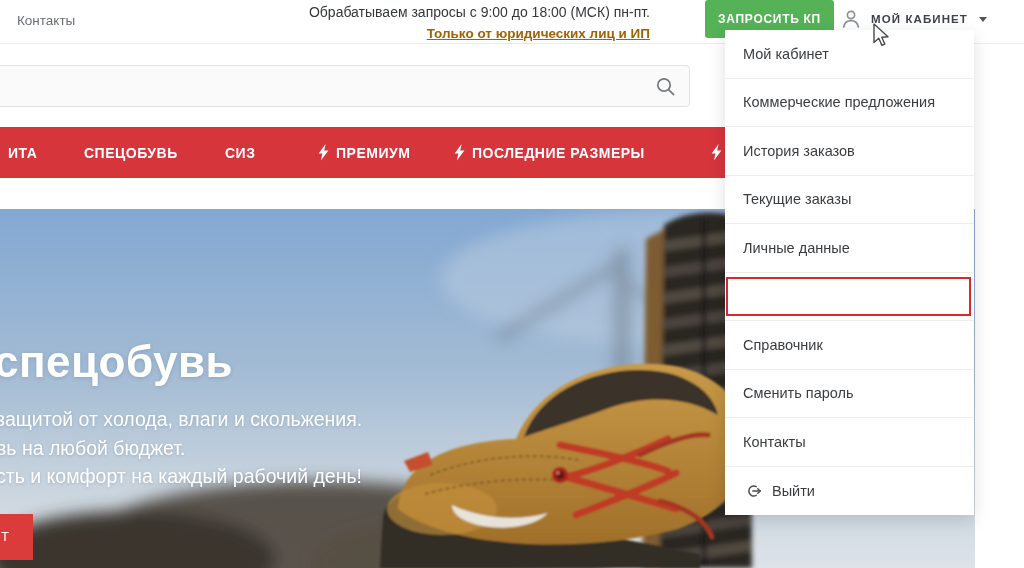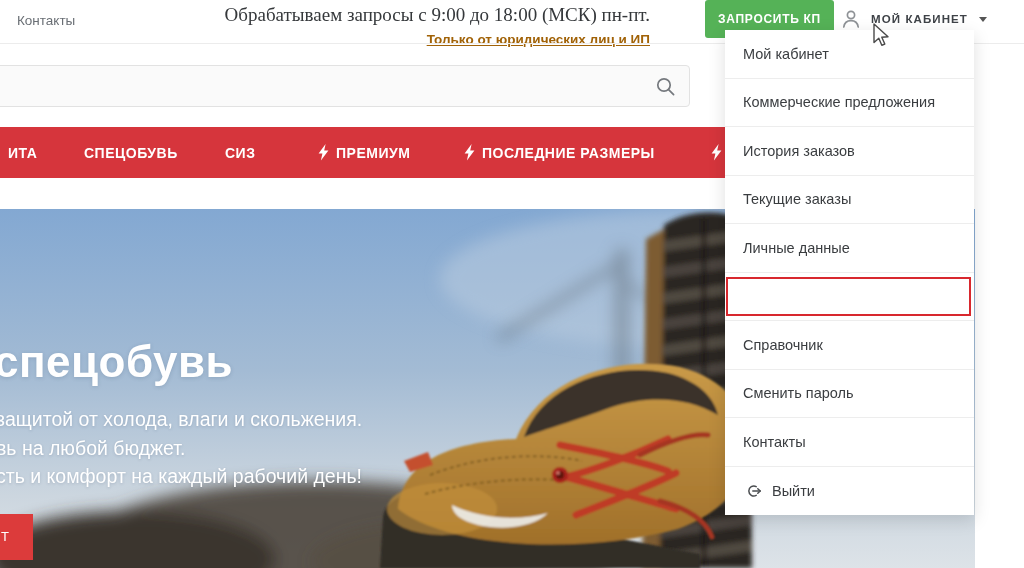--- a/index.html
+++ b/index.html
@@ -2,21 +2,21 @@
 <html><head>
 <meta charset="utf-8">
 <style>
   html,body{margin:0;padding:0;background:#fff;}
   .page{position:relative;width:1024px;height:568px;background:#fff;overflow:hidden;
         font-family:"Liberation Sans",sans-serif;}
 
   
   .topbar-contacts{position:absolute;left:17px;top:13px;font-size:13.5px;color:#6a6f75;cursor:pointer;}
   .topbar-info{position:absolute;right:374px;top:4px;text-align:right;white-space:nowrap;}
-  .topbar-info .line1{font-size:19px;color:#35383b;font-family:Liberation Serif, serif;}
+  .topbar-info .line1{font-size:14px;color:#35383b;}
   .topbar-info .line2{font-size:13.5px;font-weight:bold;color:#a16207;margin-top:6px;text-decoration:underline;}
   .request-btn{position:absolute;left:683px;top:0;width:129px;height:38px;background:#55b257;
         color:#fff;font-weight:bold;font-size:12px;letter-spacing:.7px;border:none;border-radius:3px;
         display:flex;align-items:center;justify-content:center;cursor:pointer;
         font-family:"Liberation Sans",sans-serif;margin-left:22px;}
   .account{position:absolute;left:840px;top:8px;display:flex;align-items:center;gap:9px;cursor:pointer;}
   .account-label{font-size:11.5px;letter-spacing:1.1px;color:#3f4348;font-weight:600;}
   .caret-down{width:0;height:0;border-left:4px solid transparent;border-right:4px solid transparent;
         border-top:5px solid #555;margin-left:2px;}
   .header-divider{position:absolute;top:43px;left:0;width:100%;height:1px;background:#ececec;}
@@ -24,21 +24,21 @@
   
   .search-input{position:absolute;left:-28px;top:65px;width:718px;height:42px;background:#fafafa;
         border:1px solid #e2e2e2;border-radius:4px;box-sizing:border-box;padding:0 48px 0 16px;
         font-size:14px;color:#333;outline:none;font-family:"Liberation Sans",sans-serif;}
   .search-icon{position:absolute;left:655px;top:76px;width:21px;height:21px;cursor:pointer;}
 
   
   .navbar{position:absolute;left:0;top:127px;width:900px;height:51px;background:#d6353c;}
   .nav-item{position:absolute;top:0;height:100%;display:flex;align-items:center;gap:7px;
         color:#fff;font-size:14px;font-weight:bold;letter-spacing:.5px;cursor:pointer;white-space:nowrap;}
-  .n0{left:8px;}.n1{left:84px;}.n2{left:225px;}.n3{left:318px;}.n4{left:464px;}.n5{left:711px;}
+  .n0{left:8px;}.n1{left:84px;}.n2{left:225px;}.n3{left:318px;}.n4{left:454px;}.n5{left:711px;}
 
   
   .hero{position:absolute;left:0;top:209px;width:975px;height:359px;overflow:hidden;}
   .hero-photo{position:absolute;left:0;top:0;}
   .hero-heading{position:absolute;left:-6px;top:128px;font-size:44px;font-weight:bold;color:#fff;
         letter-spacing:.5px;text-shadow:0 1px 4px rgba(40,60,90,.18);white-space:nowrap;}
   .hero-lines{position:absolute;left:-4px;top:196px;font-size:19.5px;color:#fff;line-height:28.5px;
         text-shadow:0 1px 3px rgba(40,60,90,.2);white-space:nowrap;}
   .slider-btn{position:absolute;left:0;top:514px;width:33px;height:46px;background:#dc3b3b;
         color:#fff;font-size:13px;cursor:pointer;z-index:5;}

